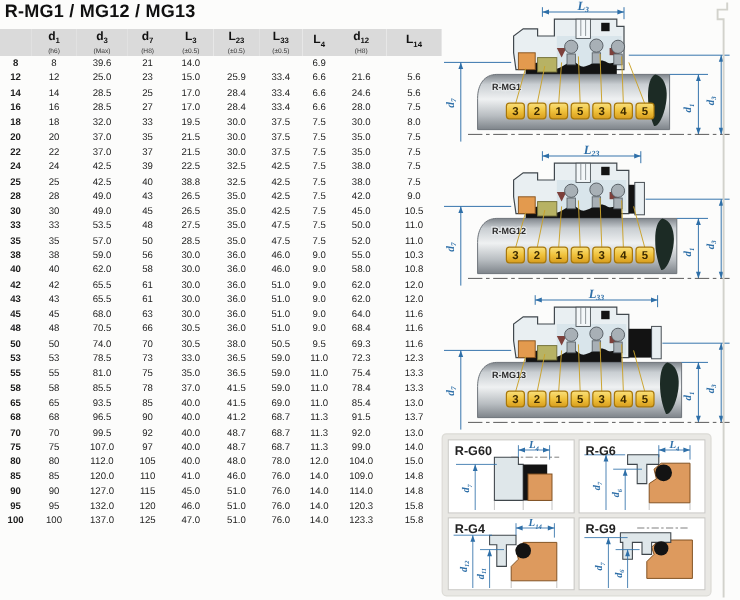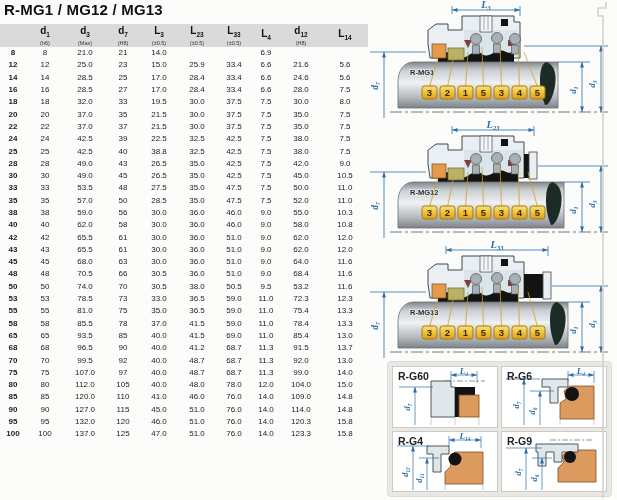--- a/index.html
+++ b/index.html
@@ -12,21 +12,21 @@
   th.corner{background:linear-gradient(to bottom right,#c5c5c5 47%,#e1e1e1 53%);}
   .hdr-main{font-size:10px;font-weight:bold;line-height:10px;color:#111;}
   .hdr-main sub{font-size:6.5px;}
   .hdr-tol{font-size:5.5px;line-height:6px;color:#333;font-weight:normal;}
   table.dims tbody td{height:12.3px;font-size:8px;line-height:12px;color:#1c1c1c;background:#fcfcfb;}
   tr.band td{background:#dedede;}
   td.size{font-weight:bold;}
   .right-col{position:absolute;left:368px;top:0;width:249px;height:500px;}
   #seal-diagrams{position:absolute;left:0;top:0;}
   #seal-diagrams svg{display:block;}
-  #seat-panel{position:absolute;left:19px;top:361px;width:225px;height:136px;background:#e9e8e4;
+  #seat-panel{position:absolute;left:0;top:361px;width:225px;height:136px;background:#e9e8e4;
               border:1px solid #dcdbd6;border-radius:4px;box-sizing:border-box;padding:4px;
               display:grid;grid-template-columns:1fr 1fr;grid-template-rows:1fr 1fr;gap:3px;}
   .seat-cell{position:relative;background:#ffffff;border:1px solid #cbcac6;overflow:hidden;}
   .seat-label{position:absolute;top:3px;left:5px;font-size:10.5px;font-weight:bold;color:#222;}
   #frame-svg{position:absolute;right:0;top:0;}
 </style>
 </head>
 <body>
 
 <div class="page">
@@ -71,21 +71,21 @@
           <th style="width: 46px;">
             <div class="hdr-main">L<sub>14</sub></div>
             <div class="hdr-tol"></div>
           </th>
         </tr>
     </thead>
     <tbody id="tbody">
         <tr>
           <td class="size">8</td>
           <td>8</td>
-          <td>21.0</td>
+          <td>39.6</td>
           <td>21</td>
           <td>14.0</td>
           <td></td>
           <td></td>
           <td>6.9</td>
           <td></td>
           <td></td>
         </tr>
         <tr>
           <td class="size">12</td>
@@ -305,21 +305,21 @@
         </tr>
         <tr class="band">
           <td class="size">50</td>
           <td>50</td>
           <td>74.0</td>
           <td>70</td>
           <td>30.5</td>
           <td>38.0</td>
           <td>50.5</td>
           <td>9.5</td>
-          <td>53.2</td>
+          <td>69.3</td>
           <td>11.6</td>
         </tr>
         <tr class="band">
           <td class="size">53</td>
           <td>53</td>
           <td>78.5</td>
           <td>73</td>
           <td>33.0</td>
           <td>36.5</td>
           <td>59.0</td>

